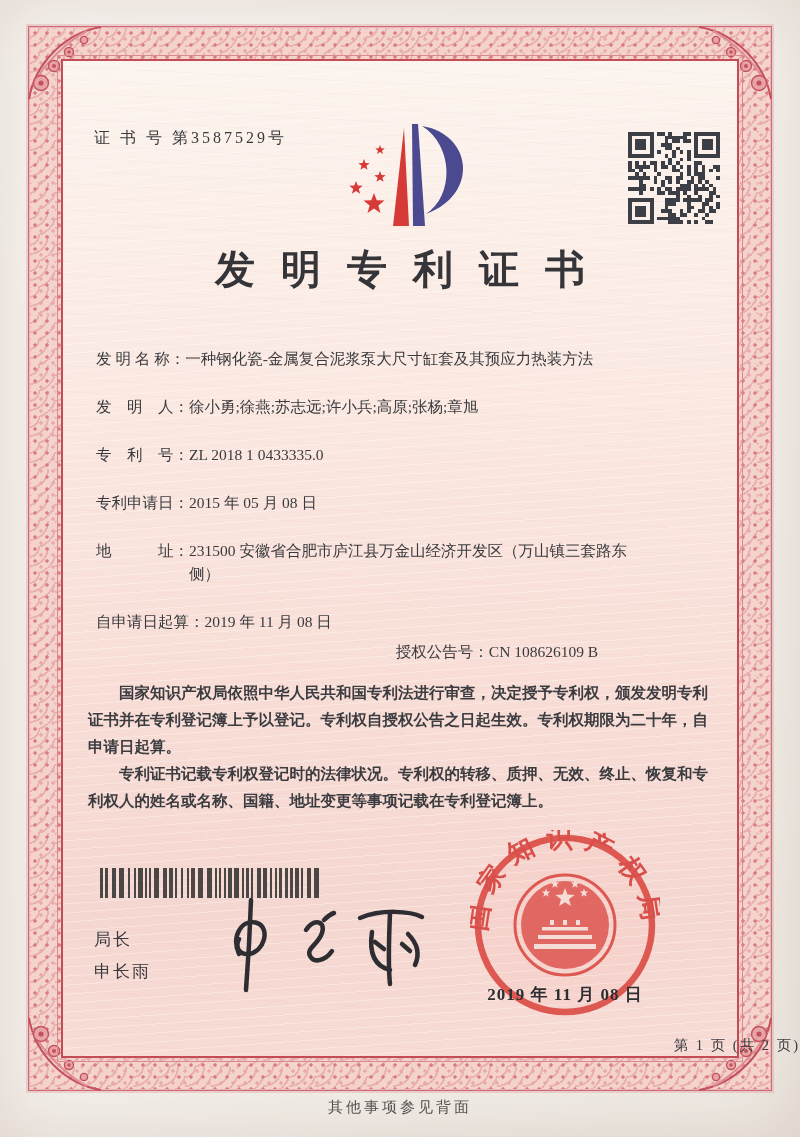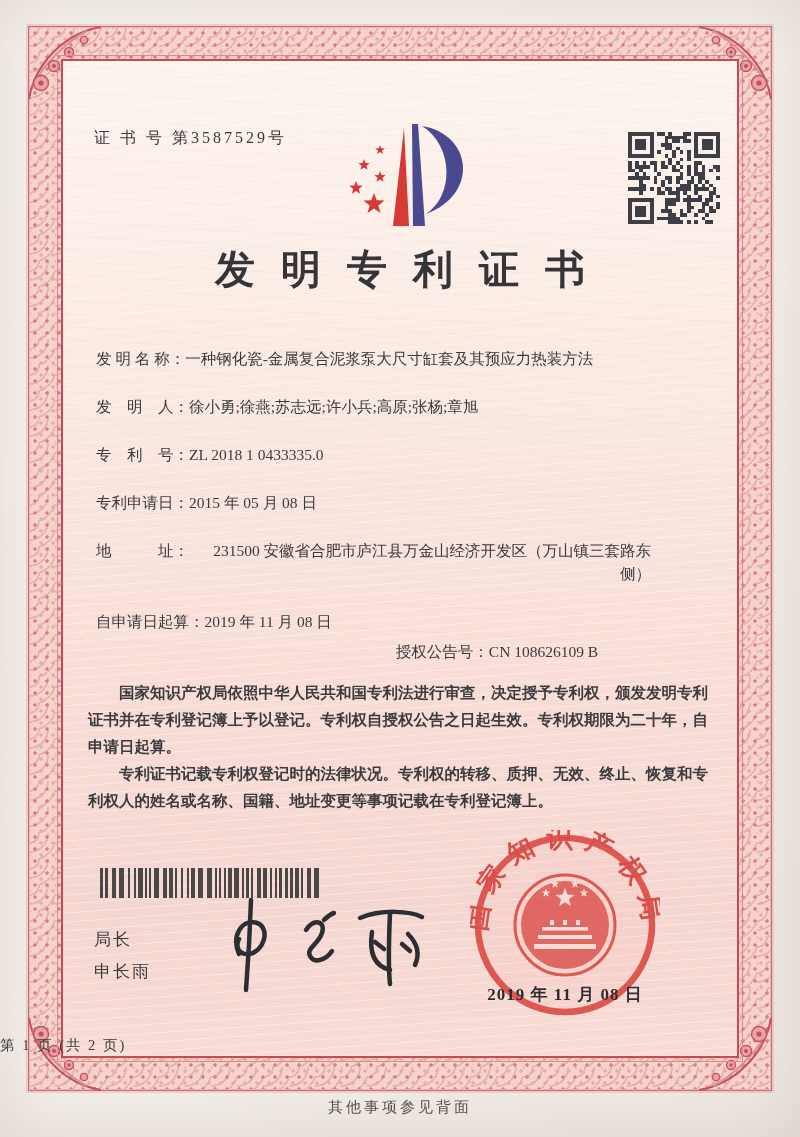--- a/index.html
+++ b/index.html
@@ -32,35 +32,35 @@
   .content{position:absolute;inset:0;color:#3a3a3e;}
   .cert-no{position:absolute;left:94px;top:128px;font-size:16px;letter-spacing:3px;white-space:pre;}
   .logo{position:absolute;left:330px;top:110px;width:150px;height:128px;}
   .qr{position:absolute;left:628px;top:132px;width:92px;height:92px;}
   .title{position:absolute;left:0;right:0;top:242px;margin:0;text-align:center;
          font-size:40px;font-weight:700;letter-spacing:26px;padding-left:26px;color:#353539;}
   .rows{position:absolute;left:96px;top:347px;width:632px;font-size:15.5px;}
   .row{display:flex;margin-bottom:25px;line-height:23px;}
   .flabel{white-space:pre;flex:none;}
   .fvalue{flex:1;}
-  .row.addr .fvalue{max-width:462px;text-align:right;}
+  .row.addr .fvalue{max-width:462px;}
   .row.grant{margin-bottom:0;}
   .grant-group{display:flex;}
   .grant-group + .grant-group{margin-left:64px;margin-top:30px;}
   .paras{position:absolute;left:88px;top:680px;width:628px;font-size:15.5px;line-height:1.74;
          font-weight:700;color:#3c3c40;}
   .paras p{margin:0;text-indent:2em;}
   .barcode{position:absolute;left:100px;top:868px;width:228px;height:30px;font-size:0;}
   .barcode i{display:inline-block;height:100%;background:#4a4745;}
   .signer{position:absolute;left:94px;top:924px;font-size:17px;line-height:32px;letter-spacing:2px;}
   .signature{position:absolute;left:212px;top:890px;width:225px;height:108px;}
   .seal{position:absolute;left:470px;top:830px;width:190px;height:190px;}
   .seal-date{position:absolute;left:470px;top:983px;width:190px;text-align:center;
              font-size:17px;font-weight:700;letter-spacing:1px;color:#2e2e31;}
-  .page-num{position:absolute;left:0;right:0;top:1036px;text-align:left;font-size:14.5px;letter-spacing:2px;color:#3c3c40;}
+  .page-num{position:absolute;left:0;right:0;top:1036px;text-align:right;font-size:14.5px;letter-spacing:2px;color:#3c3c40;padding-left:20px;}
   .back-note{position:absolute;left:0;right:0;top:1098px;text-align:center;font-size:15px;
              letter-spacing:3px;color:#565150;}
 </style>
 </head>
 <body>
 
 <div class="page">
 
   <div class="lace">
     <svg class="corner tl" viewBox="0 0 84 84">

